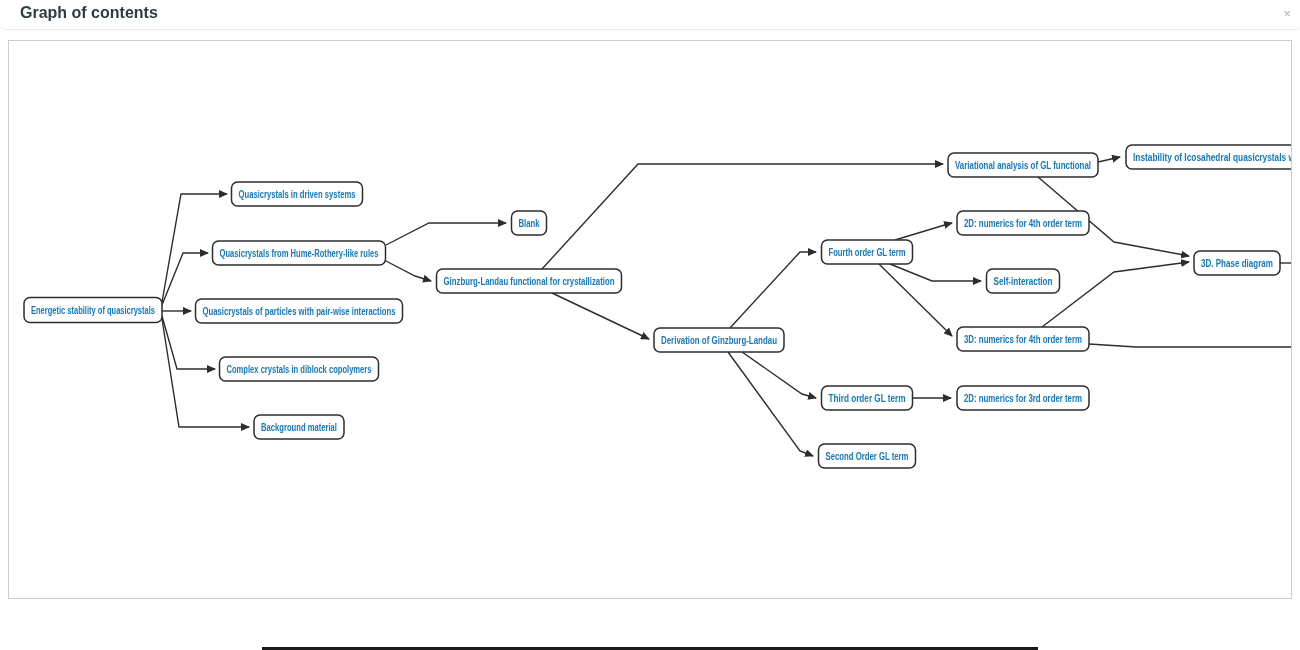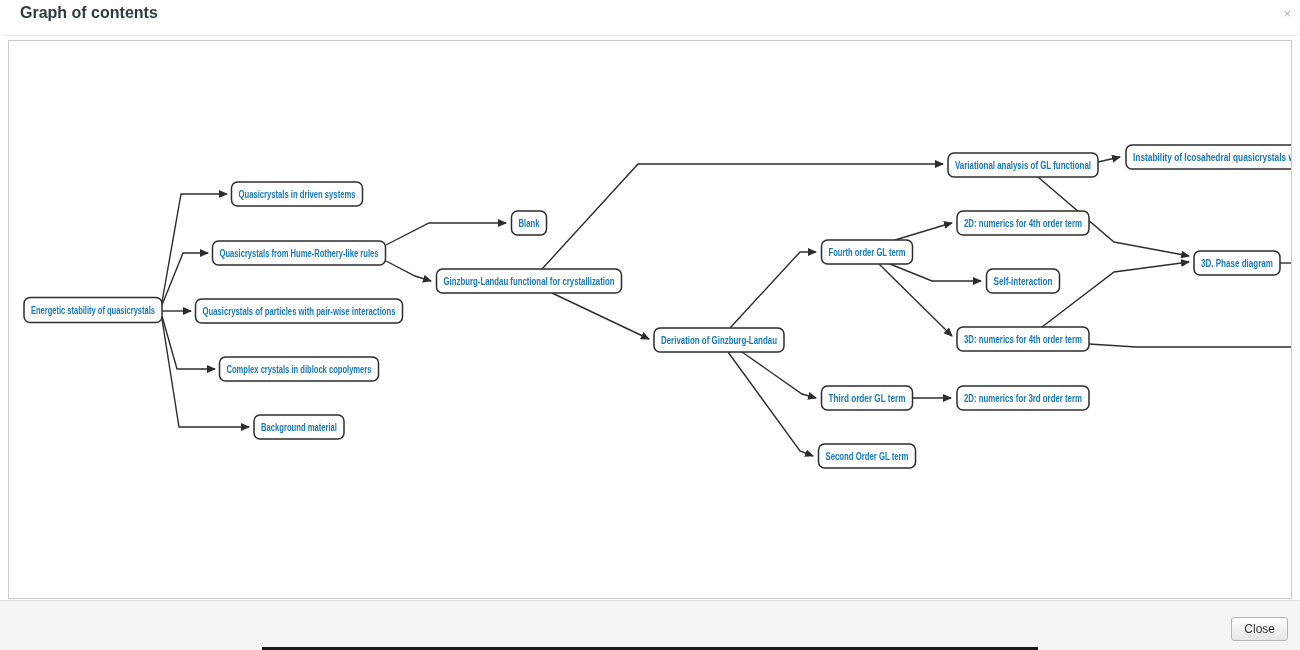--- a/index.html
+++ b/index.html
@@ -1,20 +1,20 @@
 <!DOCTYPE html>
 <html><head>
 <meta charset="utf-8">
 <style>
   * { margin:0; padding:0; box-sizing:border-box; }
   html,body { width:1300px; height:650px; overflow:hidden;
     font-family:"Liberation Sans", sans-serif; background:#ffffff; }
   .modal { position:relative; width:1300px; height:650px; background:#fff; }
 
-  .modal-header { position:absolute; top:0; left:0; right:0; height:36px;
+  .modal-header { position:absolute; top:0; left:0; right:0; height:30px;
     border-bottom:1px solid #e8e8e8; background:#fff;border-radius:6px; }
   .modal-title { position:absolute; left:20px; top:4px; font-size:16px;
     font-weight:bold; color:#2d3b45; }
   .modal-close { position:absolute; right:9px; top:7px; font-size:13px;
     color:#b0b0b0; cursor:pointer; line-height:14px; }
 
   .graph-panel { position:absolute; left:8px; top:40px; width:1284px; height:559px;
     background:#fff; border:1px solid #c7cdd1; overflow:hidden; }
   .graph-panel svg { display:block; }
 
@@ -137,18 +137,15 @@
           <rect x="956" y="386" width="132" height="24" rx="6" ry="6" fill="#ffffff" stroke="#2d2d2d" stroke-width="1.5"></rect>
           <text x="1022" y="401.5" text-anchor="middle" font-size="10" font-weight="bold" fill="#1779b5" font-family="&quot;Liberation Sans&quot;, sans-serif" textLength="118" lengthAdjust="spacingAndGlyphs">2D: numerics for 3rd order term</text>
         </g>
         <g cursor="pointer">
           <rect x="817.5" y="444" width="97" height="24" rx="6" ry="6" fill="#ffffff" stroke="#2d2d2d" stroke-width="1.5"></rect>
           <text x="866" y="459.5" text-anchor="middle" font-size="10" font-weight="bold" fill="#1779b5" font-family="&quot;Liberation Sans&quot;, sans-serif" textLength="83" lengthAdjust="spacingAndGlyphs">Second Order GL term</text>
         </g>
       </svg>
   </div>
 
-  <div class="modal-footer">
-    <button class="close-button">Close</button>
-  </div>
 
   <div class="page-behind-strip"></div>
 </div>
 
 </body></html>

